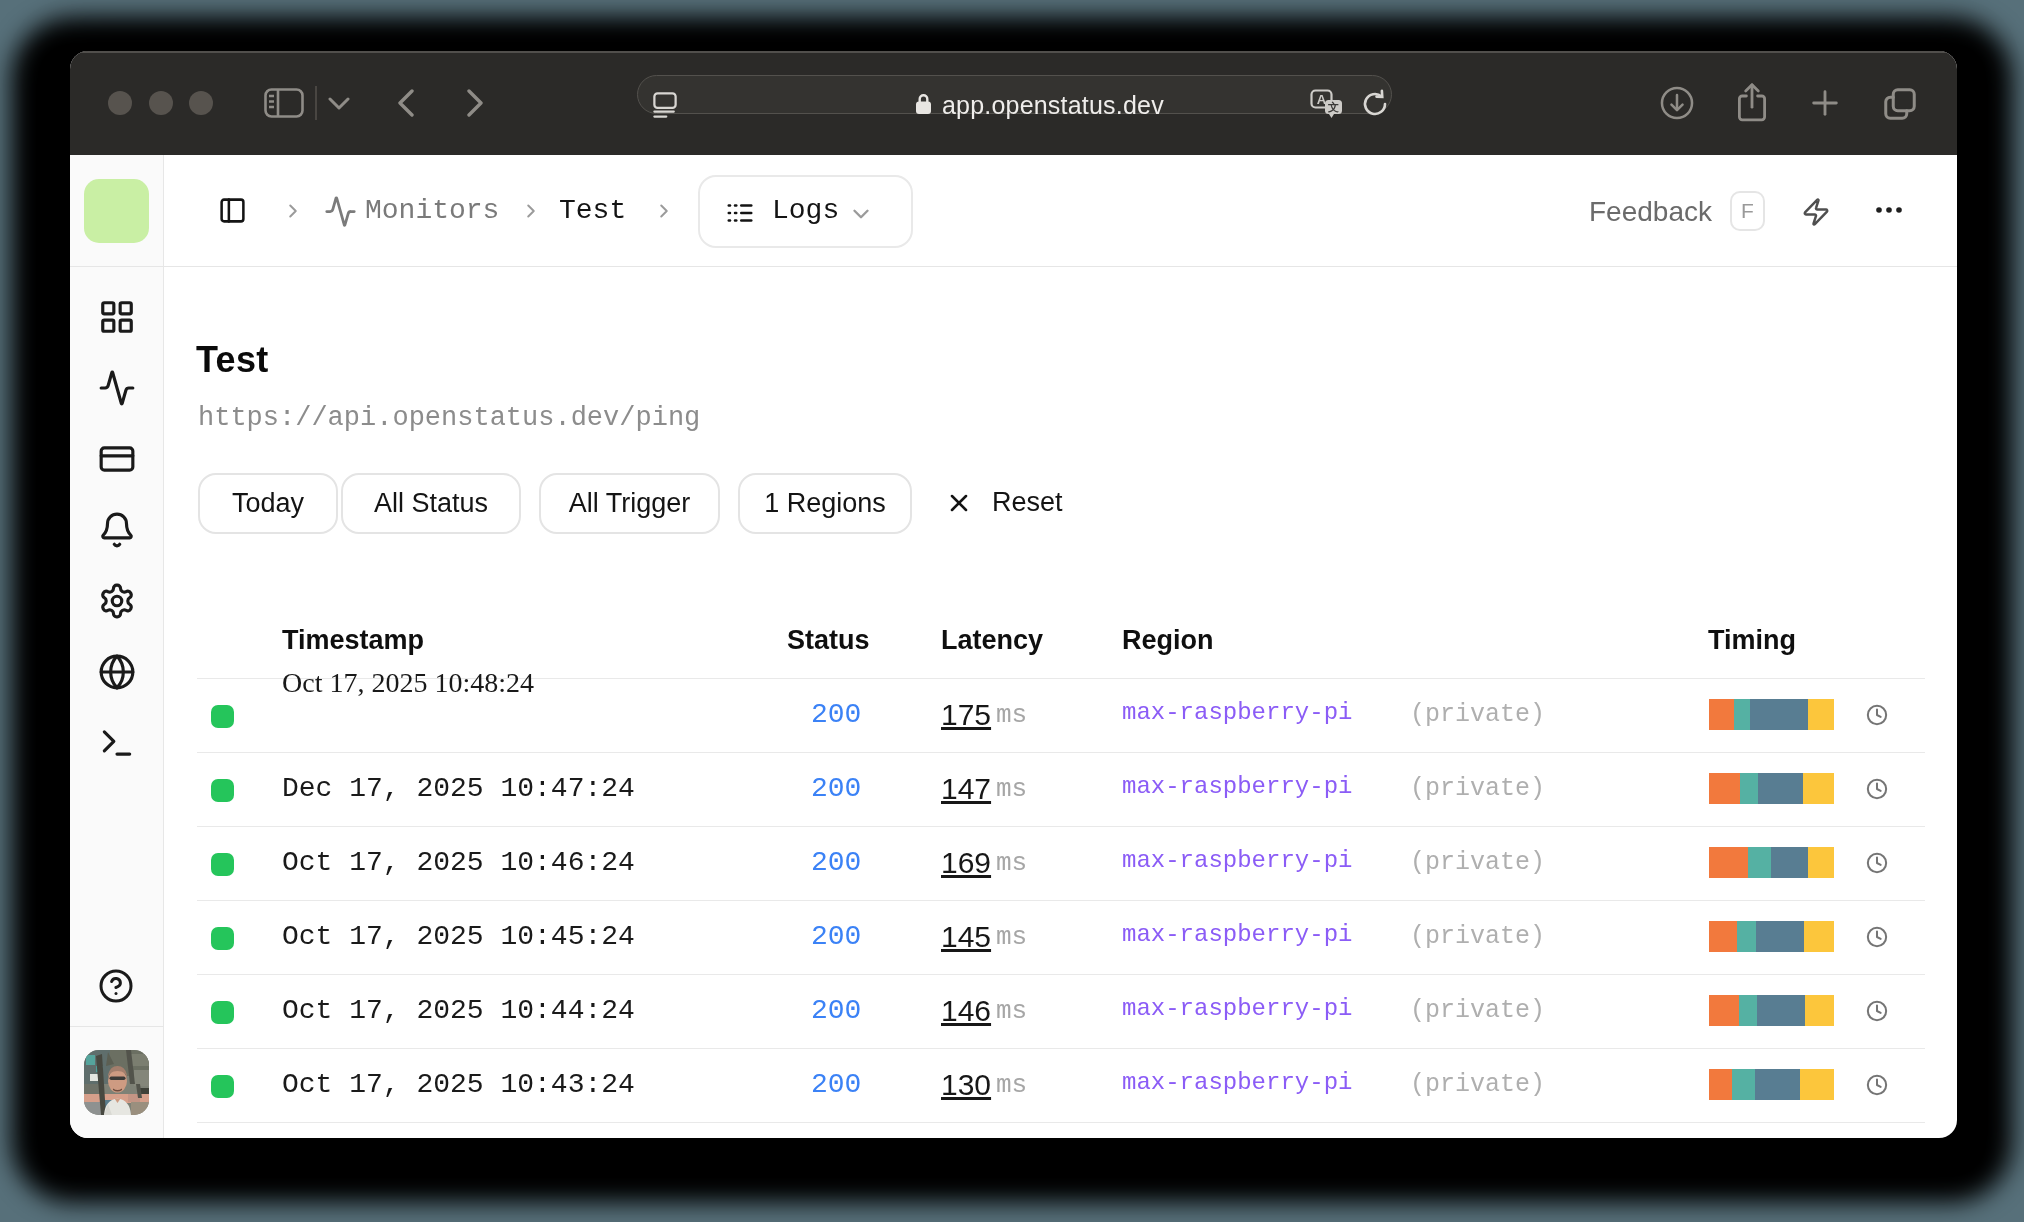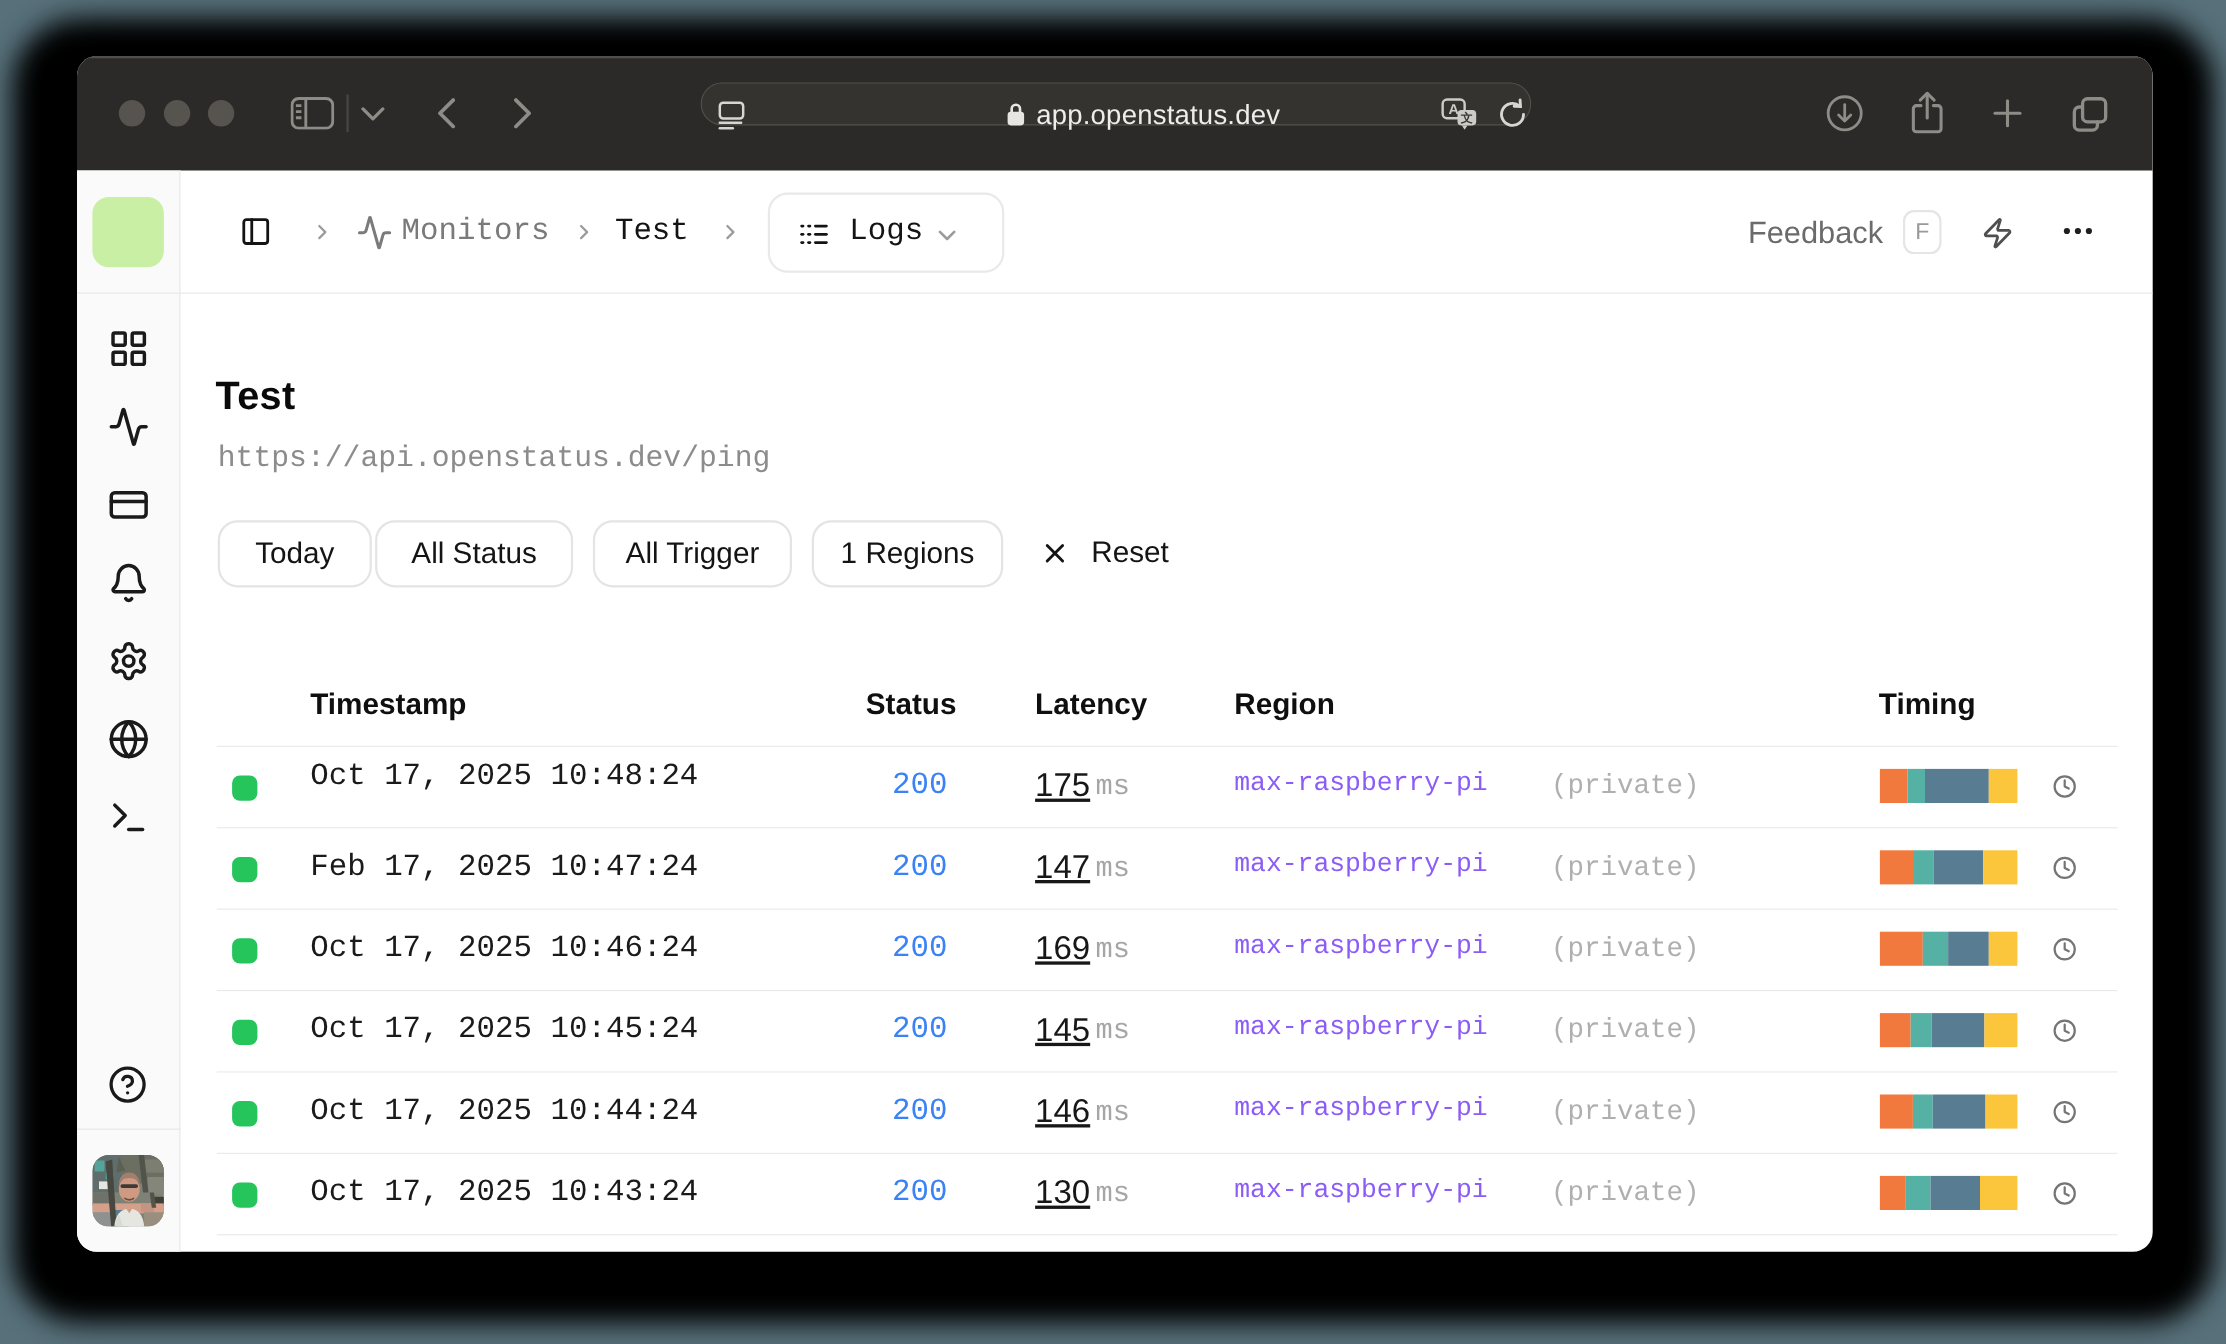--- a/index.html
+++ b/index.html
@@ -255,39 +255,39 @@
   <div class="abs" style="left:922px;top:436px;font-size:27px;font-weight:500;color:#141414;">Reset</div>
 
   <div class="thead" style="left:212px;top:574px;">Timestamp</div>
   <div class="thead" style="left:717px;top:574px;">Status</div>
   <div class="thead" style="left:871px;top:574px;">Latency</div>
   <div class="thead" style="left:1052px;top:574px;">Region</div>
   <div class="thead" style="left:1638px;top:574px;">Timing</div>
   <div class="sep" style="top:627px;"></div>
 
   <div class="dot" style="top:652px;"></div>
-  <div class="ts" style="top:640px;">Oct 17, 2025 10:48:24</div>
+  <div class="ts" style="top:616px;font-family:Liberation Serif, serif;">Oct 17, 2025 10:48:24</div>
   <div class="st" style="top:648px;">200</div>
   <div class="lat" style="top:647px;">175</div>
   <div class="ms" style="top:649px;">ms</div>
   <div class="reg" style="top:648px;">max-raspberry-pi</div>
   <div class="priv" style="top:649px;">(private)</div>
   <div class="bar" style="top:648px;">
       <div class="co" style="width:25px;"></div>
       <div class="ct" style="width:16px;"></div>
       <div class="cs" style="width:58px;"></div>
       <div class="cy" style="width:26px;"></div>
     </div>
   <svg class="clk" style="top:653px;" width="22" height="22" viewBox="0 0 24 24" fill="none" stroke="currentColor" stroke-width="2.2" stroke-linecap="round" stroke-linejoin="round">
       <circle cx="12" cy="12" r="10"></circle>
       <polyline points="12 6 12 12 16 14"></polyline>
     </svg>
   <div class="sep" style="top:701px;"></div>
   <div class="dot" style="top:726px;"></div>
-  <div class="ts" style="top:722px;">Feb 17, 2025 10:47:24</div>
+  <div class="ts" style="top:722px;">Dec 17, 2025 10:47:24</div>
   <div class="st" style="top:722px;">200</div>
   <div class="lat" style="top:721px;">147</div>
   <div class="ms" style="top:723px;">ms</div>
   <div class="reg" style="top:722px;">max-raspberry-pi</div>
   <div class="priv" style="top:723px;">(private)</div>
   <div class="bar" style="top:722px;">
       <div class="co" style="width:31px;"></div>
       <div class="ct" style="width:18px;"></div>
       <div class="cs" style="width:45px;"></div>
       <div class="cy" style="width:31px;"></div>

